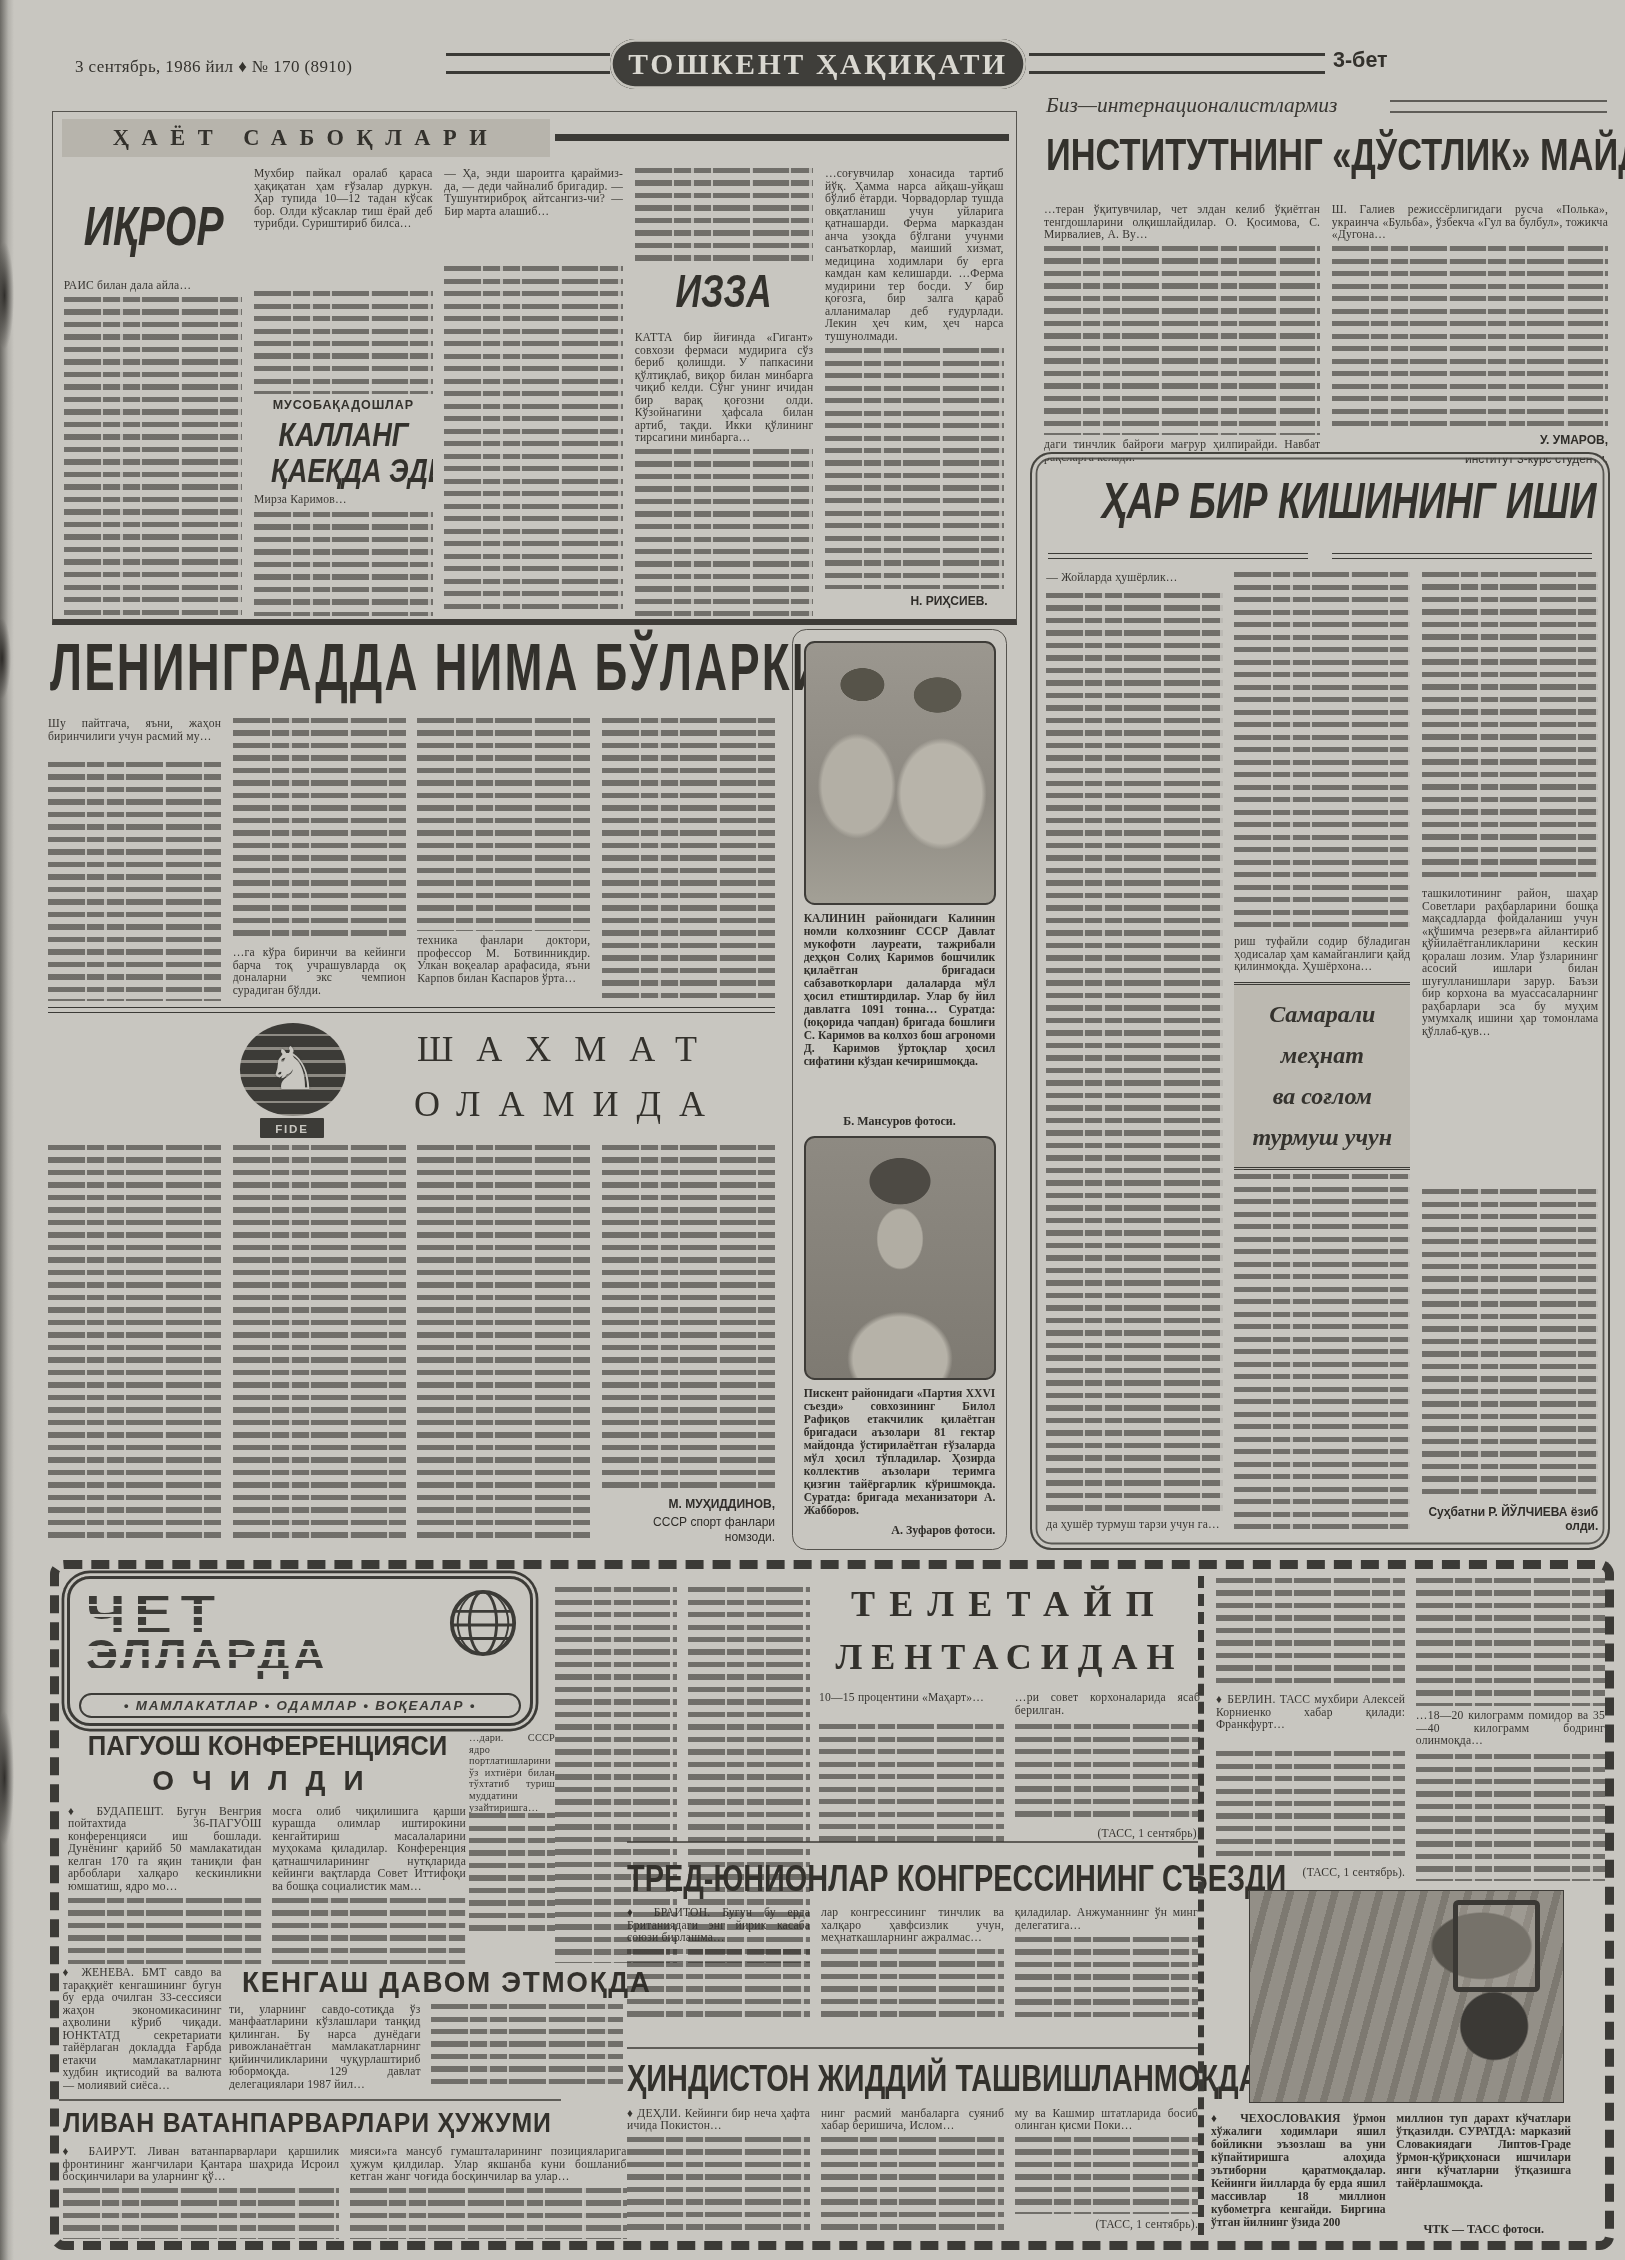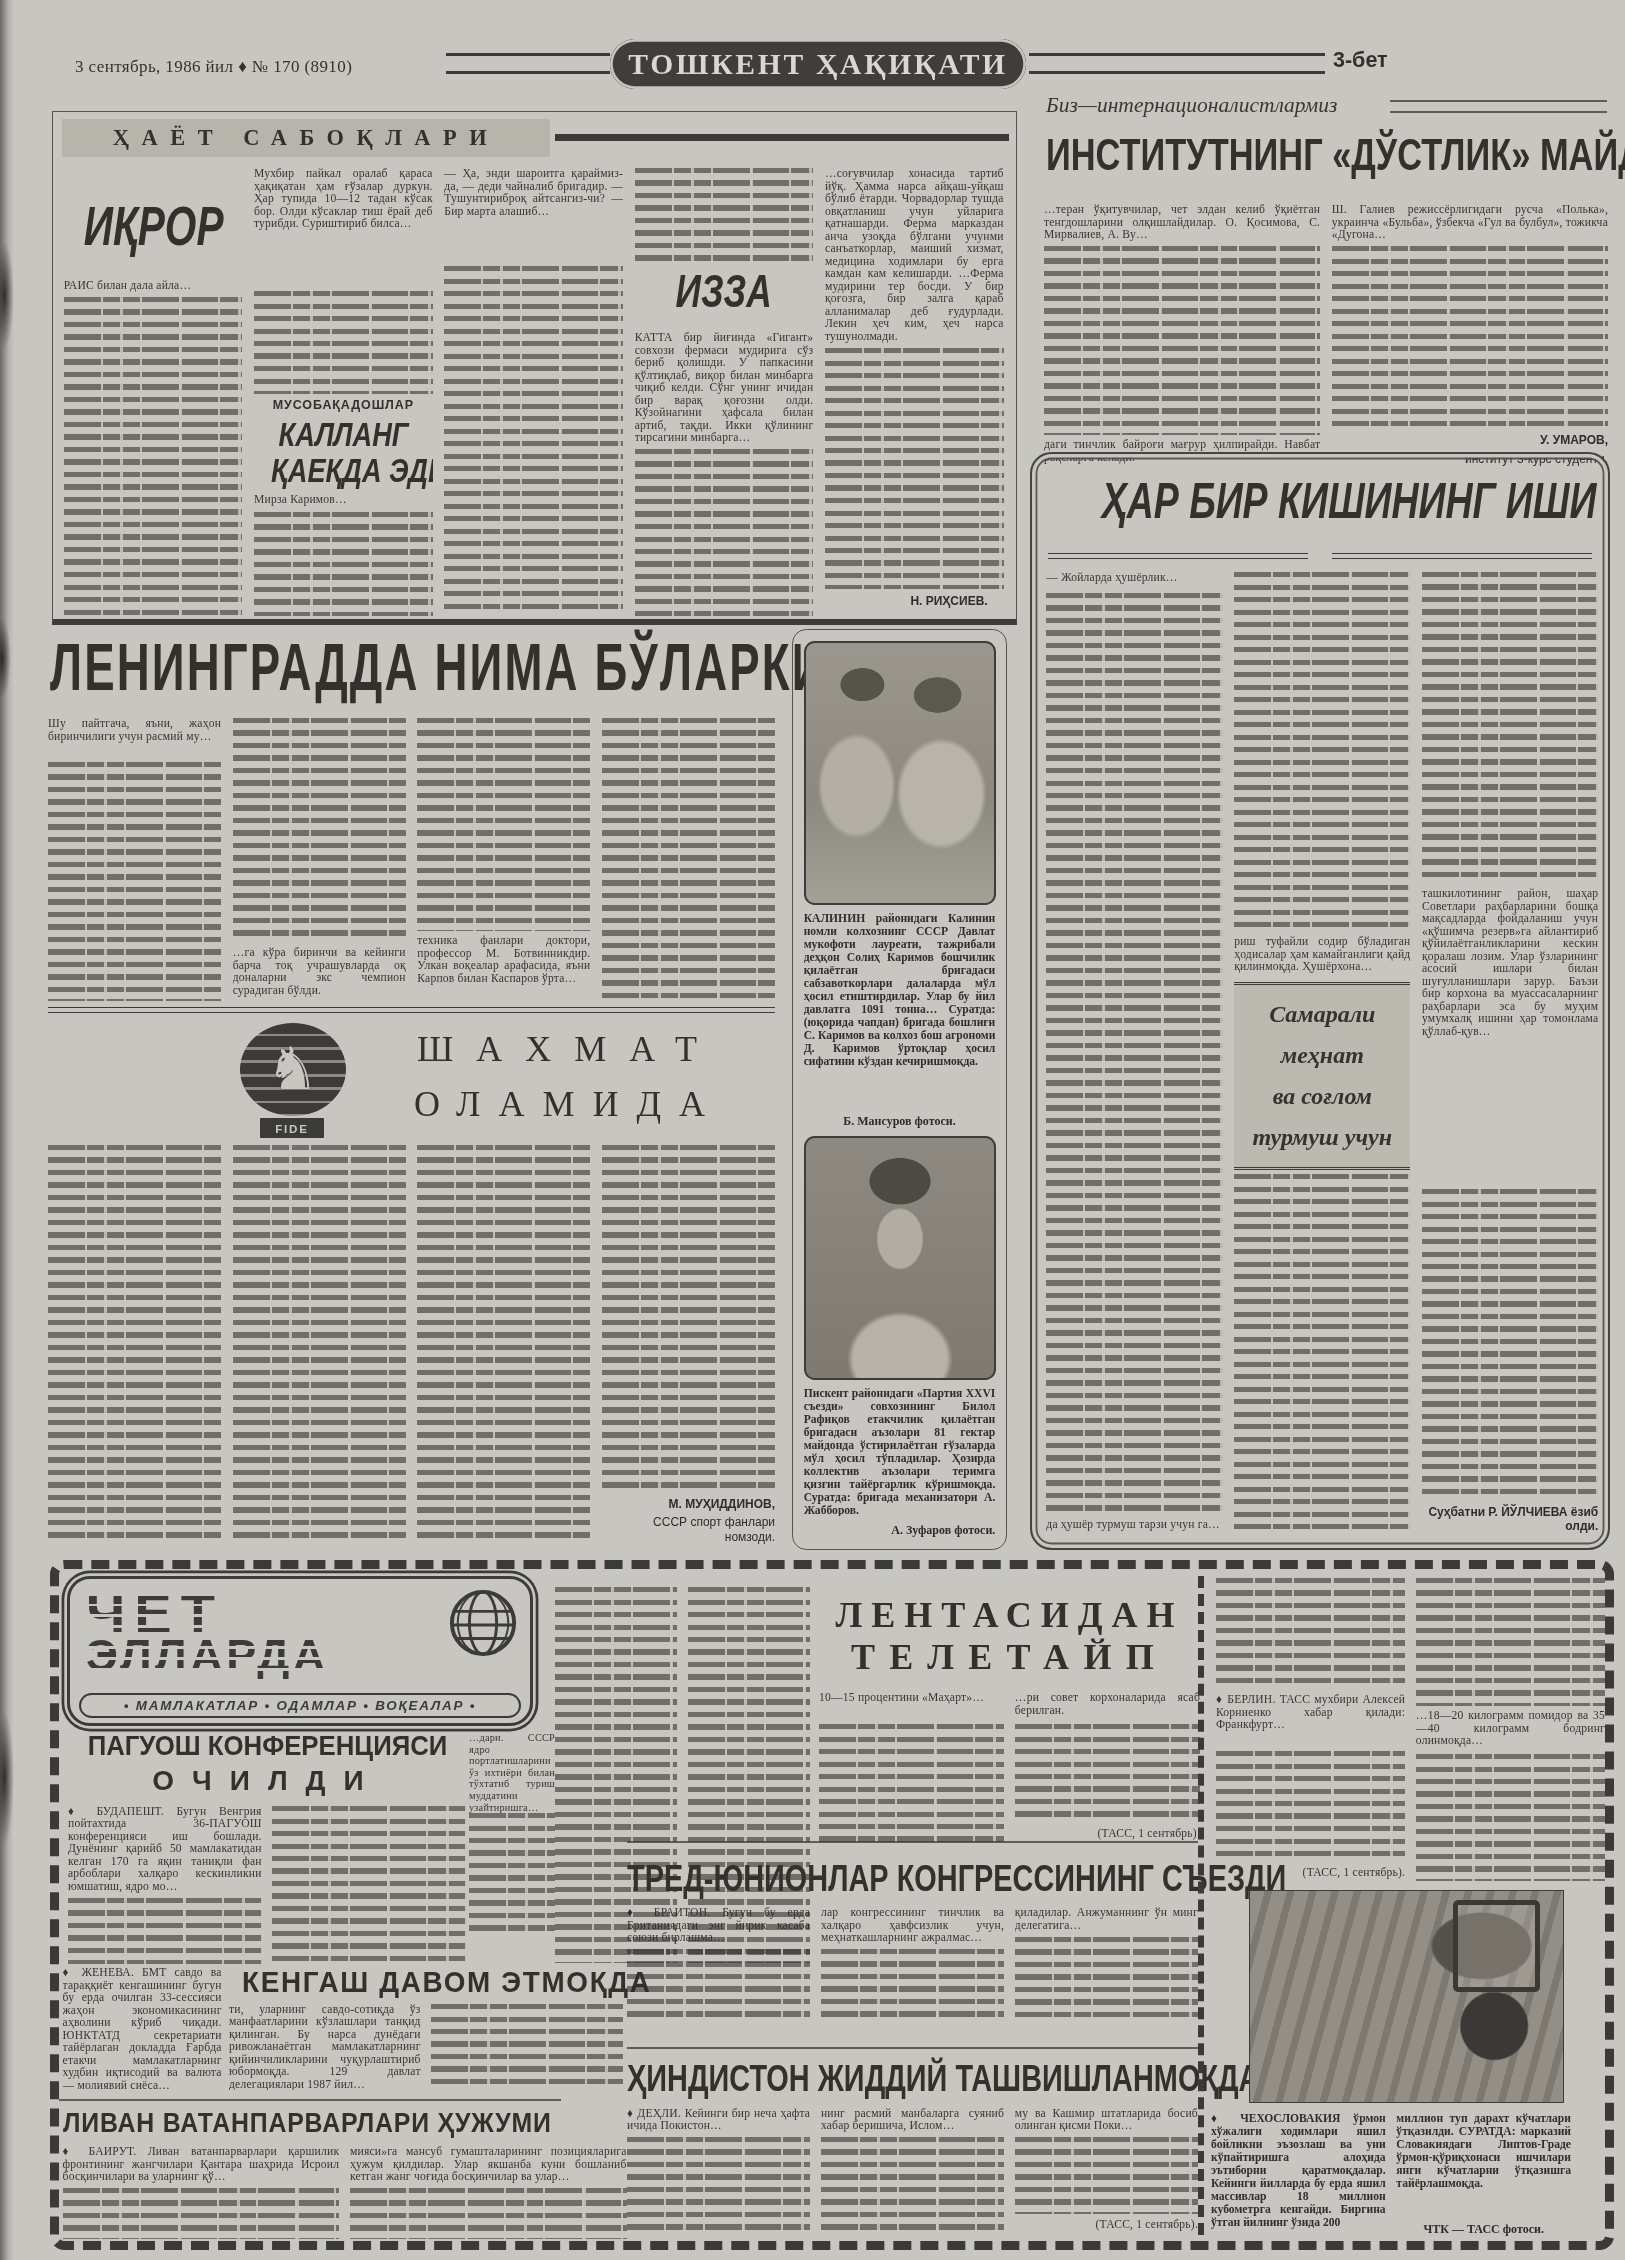--- a/index.html
+++ b/index.html
@@ -283,20 +283,21 @@
         <span class="cx" style="transform:scaleX(.92)">ПАГУОШ КОНФЕРЕНЦИЯСИ</span>
       </div>
       <div class="hl" style="text-align:center;font-size:28px;letter-spacing:18px;margin-top:7.2px;">ОЧИЛДИ</div>
       <div style="height:10.7px"></div>
       <div class="flex" style="height:158px;gap:10.7px">
         <div class="col">
           <div class="body">♦ БУДАПЕШТ. Бугун Венгрия пойтахтида 36-ПАГУОШ конференцияси иш бошлади. Дунёнинг қарийб 50 мамлакатидан келган 170 га яқин таниқли фан арбоблари халқаро кескинликни юмшатиш, ядро мо…</div>
           <div class="tx f"></div>
         </div>
         <div class="col">
+          <div class="body">мосга олиб чиқилишига қарши курашда олимлар иштирокини кенгайтириш масалаларини муҳокама қиладилар. Конференция қатнашчиларининг нутқларида кейинги вақтларда Совет Иттифоқи ва бошқа социалистик мам…</div>
           <div class="tx f"></div>
         </div>
       </div>
     </div>
     <div class="b" style="left:410px;top:163px;width:86px;height:229px;overflow:hidden;">
       <div class="body" style="font-size:10.3px;line-height:11.6px;">…дари. СССР ядро портлатишларини ўз ихтиёри билан тўхтатиб туриш муддатини узайтиришга…</div>
       <div class="tx" style="height:125px"></div>
     </div>
 
     <div class="b" style="left:3.6px;top:398px;width:159px;height:127px;overflow:hidden;">
@@ -328,22 +329,22 @@
           <div class="tx f"></div>
         </div>
         <div class="col">
           <div class="body">мияси»га мансуб гумашталарининг позицияларига ҳужум қилдилар. Улар якшанба куни бошланиб кетган жанг чоғида босқинчилар ва улар…</div>
           <div class="tx f"></div>
         </div>
       </div>
     </div>
 
     <div class="b" style="left:760px;top:14.3px;width:381px;">
+      <div class="hsp" style="text-align:center;font-size:36px;letter-spacing:14.3px;">ТЕЛЕТАЙП</div>
       <div class="hsp" style="text-align:center;font-size:36px;letter-spacing:9px;margin-top:10.7px;">ЛЕНТАСИДАН</div>
-      <div class="hsp" style="text-align:center;font-size:36px;letter-spacing:14.3px;">ТЕЛЕТАЙП</div>
       <div class="flex" style="height:150px;gap:10.7px;margin-top:14.3px;">
         <div class="col">
           <div class="body" style="height:27px">10—15 процентини «Маҳарт»…</div>
           <div class="tx f"></div>
         </div>
         <div class="col">
           <div class="body" style="height:27px">…ри совет корхоналарида ясаб берилган.</div>
           <div class="tx f"></div>
           <div class="body" style="text-align:right;height:14.3px">(ТАСС, 1 сентябрь).</div>
         </div>

